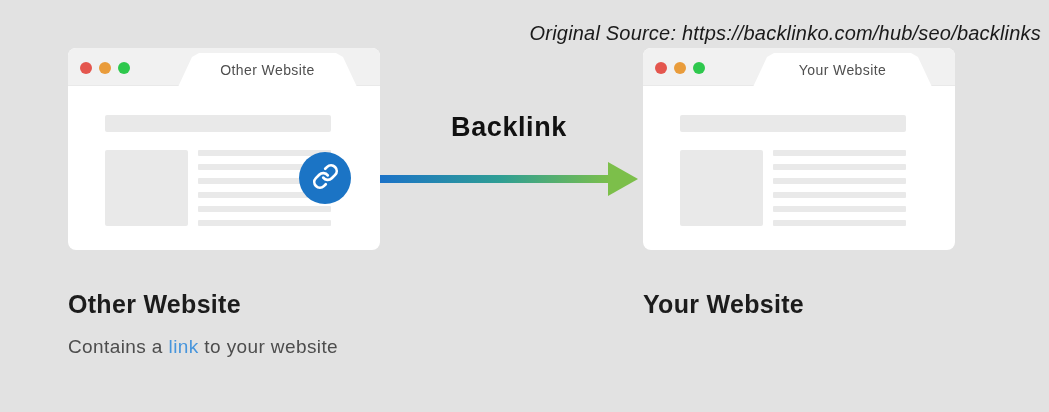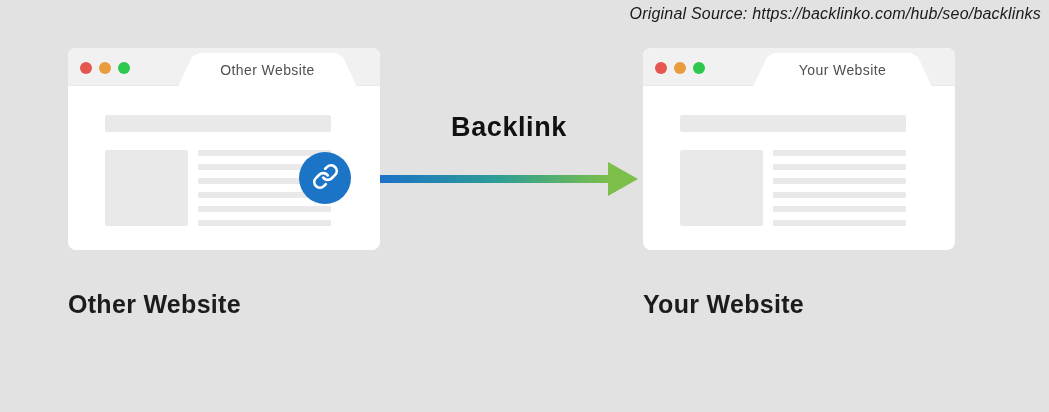--- a/index.html
+++ b/index.html
@@ -8,23 +8,23 @@
     font-family: "Liberation Sans", "DejaVu Sans", sans-serif;
     background: #e2e2e2;
     position: relative;
     overflow: hidden;
   }
   .stage { position: absolute; inset: 0; }
 
   
   .attribution {
     position: absolute;
-    top: 5px; right: 8px;
+    top: 22px; right: 8px;
     font-style: italic;
-    font-size: 16px;
+    font-size: 20px;
     color: #1a1a1a;
     letter-spacing: 0.2px;
   }
 
   
   .bw-window {
     position: absolute;
     top: 48px;
     width: 312px; height: 202px;
     background: #ffffff;
@@ -174,16 +174,17 @@
     <div class="ph ph-square"></div>
     <div class="ph ph-line" style="top:102px"></div>
     <div class="ph ph-line" style="top:116px"></div>
     <div class="ph ph-line" style="top:130px"></div>
     <div class="ph ph-line" style="top:144px"></div>
     <div class="ph ph-line" style="top:158px"></div>
     <div class="ph ph-line" style="top:172px"></div>
   </div>
 
   <div class="panel-heading left">Other Website</div>
+  <div class="panel-caption left"><span>Contains a </span><span class="hl-blue">link</span><span> to your website</span></div>
 
   <div class="panel-heading right">Your Website</div>
 
 </div>
 
 </body></html>

